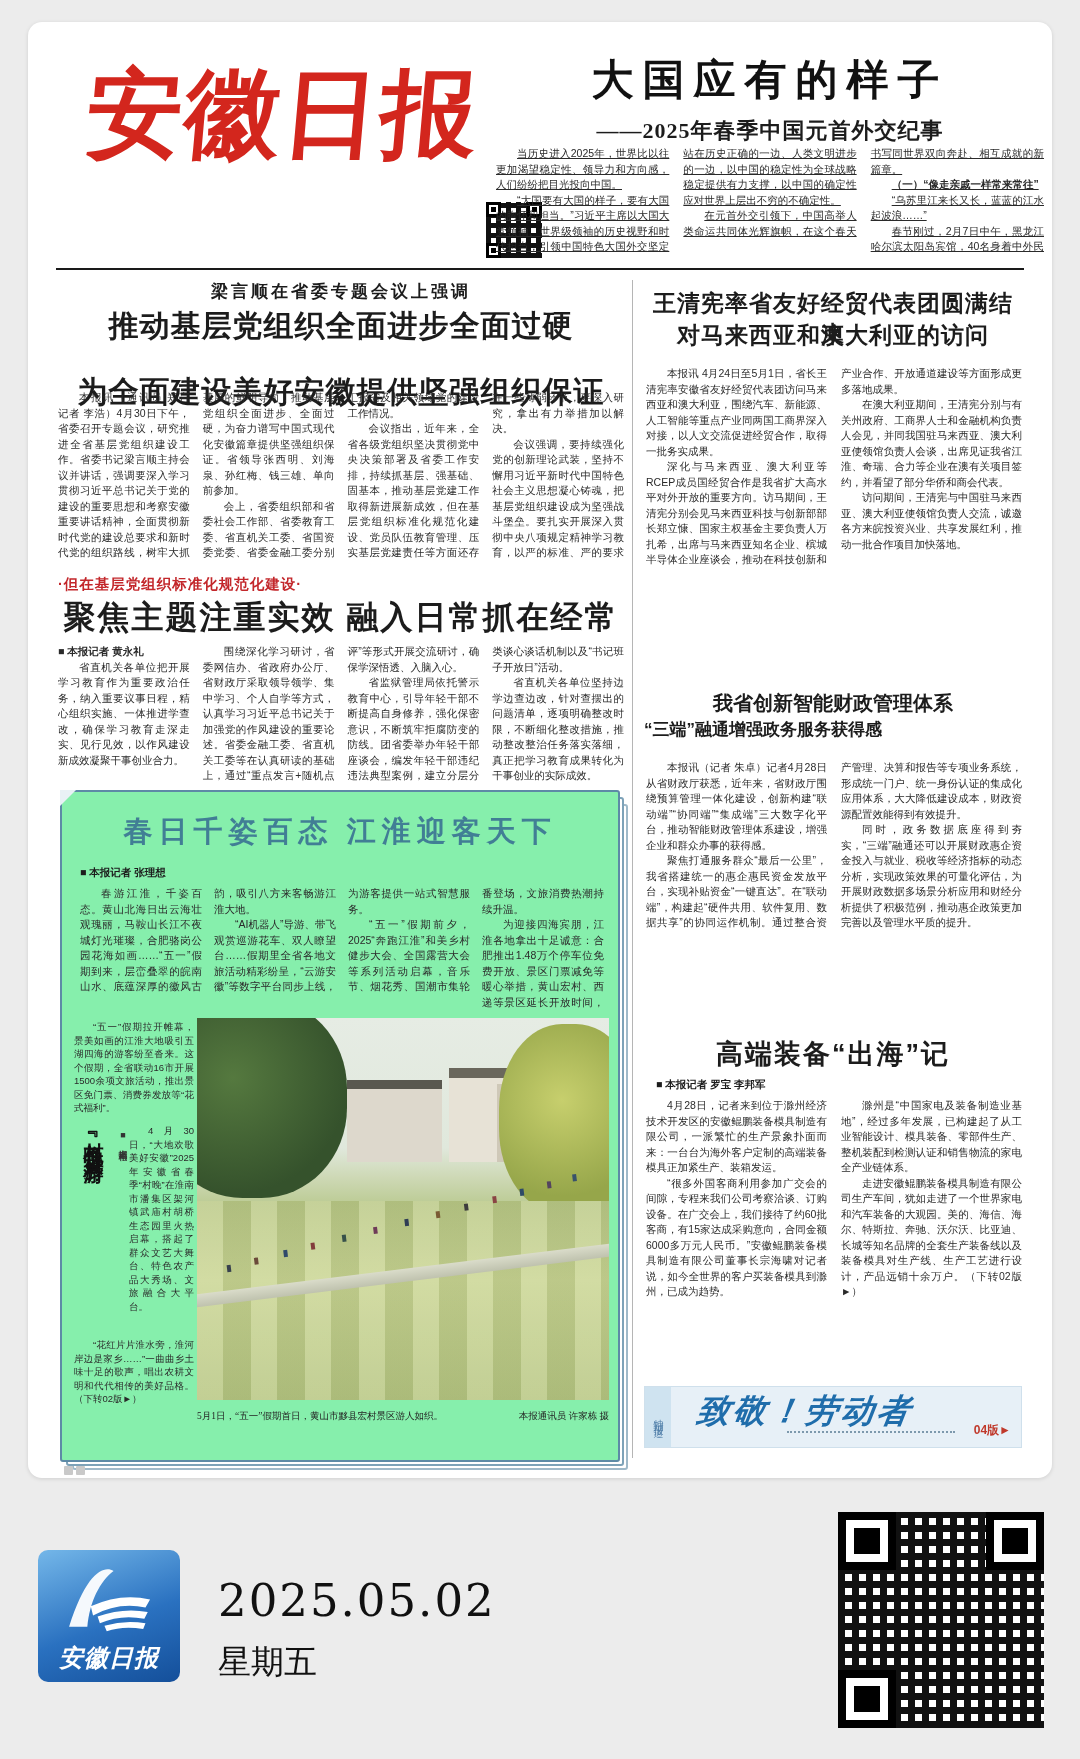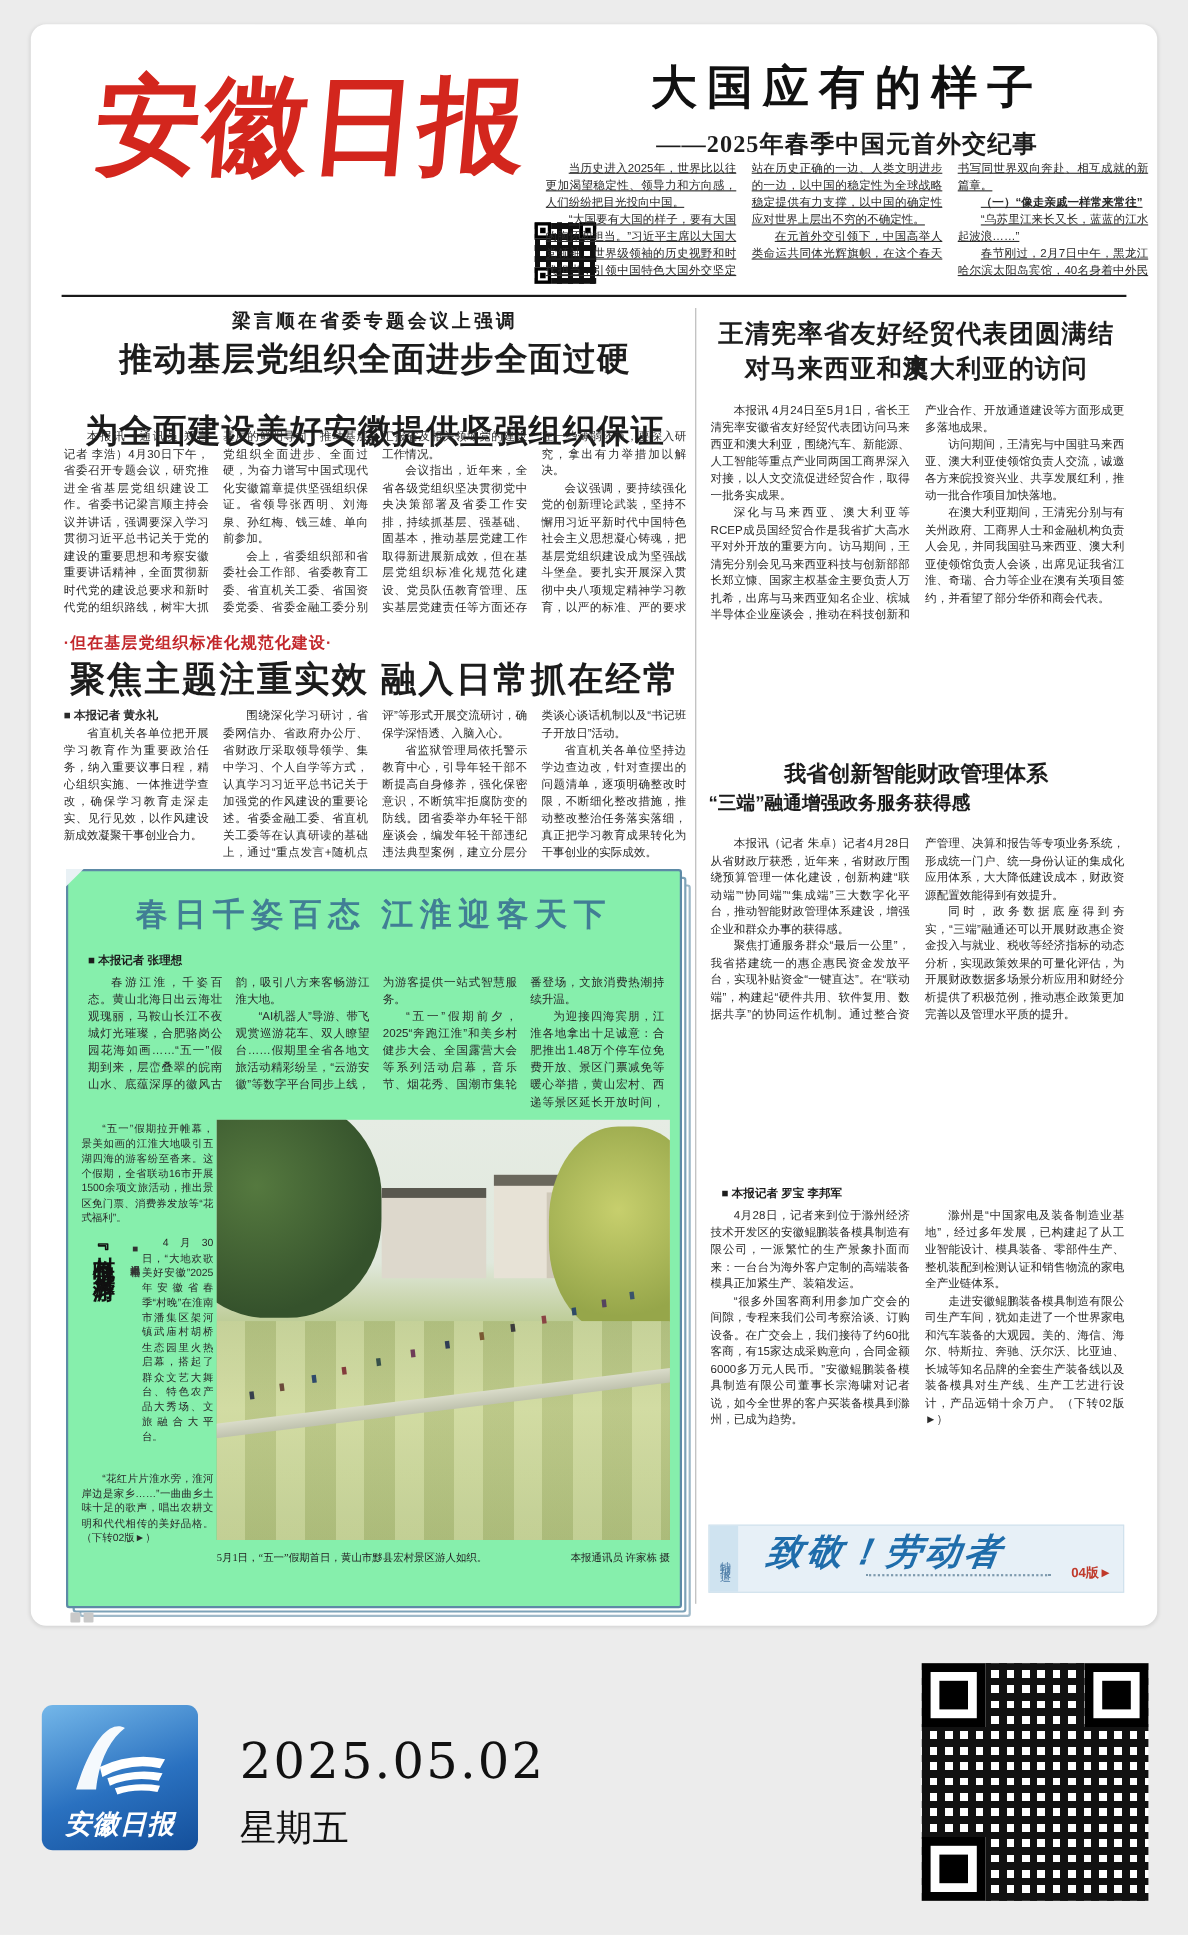--- a/index.html
+++ b/index.html
@@ -201,32 +201,33 @@
     <div class="fold-deco">
         <i></i>
         <i></i>
       </div>
 
     <div class="r1-h1">王清宪率省友好经贸代表团圆满结束</div>
     <div class="r1-h2">对马来西亚和澳大利亚的访问</div>
     <div class="r1-body body-txt">
         <p class="p">本报讯 4月24日至5月1日，省长王清宪率安徽省友好经贸代表团访问马来西亚和澳大利亚，围绕汽车、新能源、人工智能等重点产业同两国工商界深入对接，以人文交流促进经贸合作，取得一批务实成果。</p>
         <p class="p">深化与马来西亚、澳大利亚等RCEP成员国经贸合作是我省扩大高水平对外开放的重要方向。访马期间，王清宪分别会见马来西亚科技与创新部部长郑立慷、国家主权基金主要负责人万扎希，出席与马来西亚知名企业、槟城半导体企业座谈会，推动在科技创新和产业合作、开放通道建设等方面形成更多落地成果。</p>
+        <p class="p">在澳大利亚期间，王清宪分别与有关州政府、工商界人士和金融机构负责人会见，并同我国驻马来西亚、澳大利亚使领馆负责人会谈，出席见证我省江淮、奇瑞、合力等企业在澳有关项目签约，并看望了部分华侨和商会代表。</p>
         <p class="p">访问期间，王清宪与中国驻马来西亚、澳大利亚使领馆负责人交流，诚邀各方来皖投资兴业、共享发展红利，推动一批合作项目加快落地。</p>
-        <p class="p">在澳大利亚期间，王清宪分别与有关州政府、工商界人士和金融机构负责人会见，并同我国驻马来西亚、澳大利亚使领馆负责人会谈，出席见证我省江淮、奇瑞、合力等企业在澳有关项目签约，并看望了部分华侨和商会代表。</p>
       </div>
 
     <div class="r2-kicker">我省创新智能财政管理体系</div>
     <div class="r2-head">“三端”融通增强政务服务获得感</div>
     <div class="r2-body body-txt">
         <p class="p">本报讯（记者 朱卓）记者4月28日从省财政厅获悉，近年来，省财政厅围绕预算管理一体化建设，创新构建“联动端”“协同端”“集成端”三大数字化平台，推动智能财政管理体系建设，增强企业和群众办事的获得感。</p>
         <p class="p">聚焦打通服务群众“最后一公里”，我省搭建统一的惠企惠民资金发放平台，实现补贴资金“一键直达”。在“联动端”，构建起“硬件共用、软件复用、数据共享”的协同运作机制。通过整合资产管理、决算和报告等专项业务系统，形成统一门户、统一身份认证的集成化应用体系，大大降低建设成本，财政资源配置效能得到有效提升。</p>
         <p class="p">同时，政务数据底座得到夯实，“三端”融通还可以开展财政惠企资金投入与就业、税收等经济指标的动态分析，实现政策效果的可量化评估，为开展财政数据多场景分析应用和财经分析提供了积极范例，推动惠企政策更加完善以及管理水平质的提升。</p>
       </div>
 
+    <div class="r3-head">高端装备“出海”记</div>
     <div class="r3-byline">■ 本报记者 罗宝 李邦军</div>
     <div class="r3-body body-txt">
         <p class="p">4月28日，记者来到位于滁州经济技术开发区的安徽鲲鹏装备模具制造有限公司，一派繁忙的生产景象扑面而来：一台台为海外客户定制的高端装备模具正加紧生产、装箱发运。</p>
         <p class="p">“很多外国客商利用参加广交会的间隙，专程来我们公司考察洽谈、订购设备。在广交会上，我们接待了约60批客商，有15家达成采购意向，合同金额6000多万元人民币。”安徽鲲鹏装备模具制造有限公司董事长宗海啸对记者说，如今全世界的客户买装备模具到滁州，已成为趋势。</p>
         <p class="p">滁州是“中国家电及装备制造业基地”，经过多年发展，已构建起了从工业智能设计、模具装备、零部件生产、整机装配到检测认证和销售物流的家电全产业链体系。</p>
         <p class="p">走进安徽鲲鹏装备模具制造有限公司生产车间，犹如走进了一个世界家电和汽车装备的大观园。美的、海信、海尔、特斯拉、奔驰、沃尔沃、比亚迪、长城等知名品牌的全套生产装备线以及装备模具对生产线、生产工艺进行设计，产品远销十余万户。（下转02版►）</p>
       </div>
 
     <div class="banner">
       <div class="b-label">特别报道</div>

